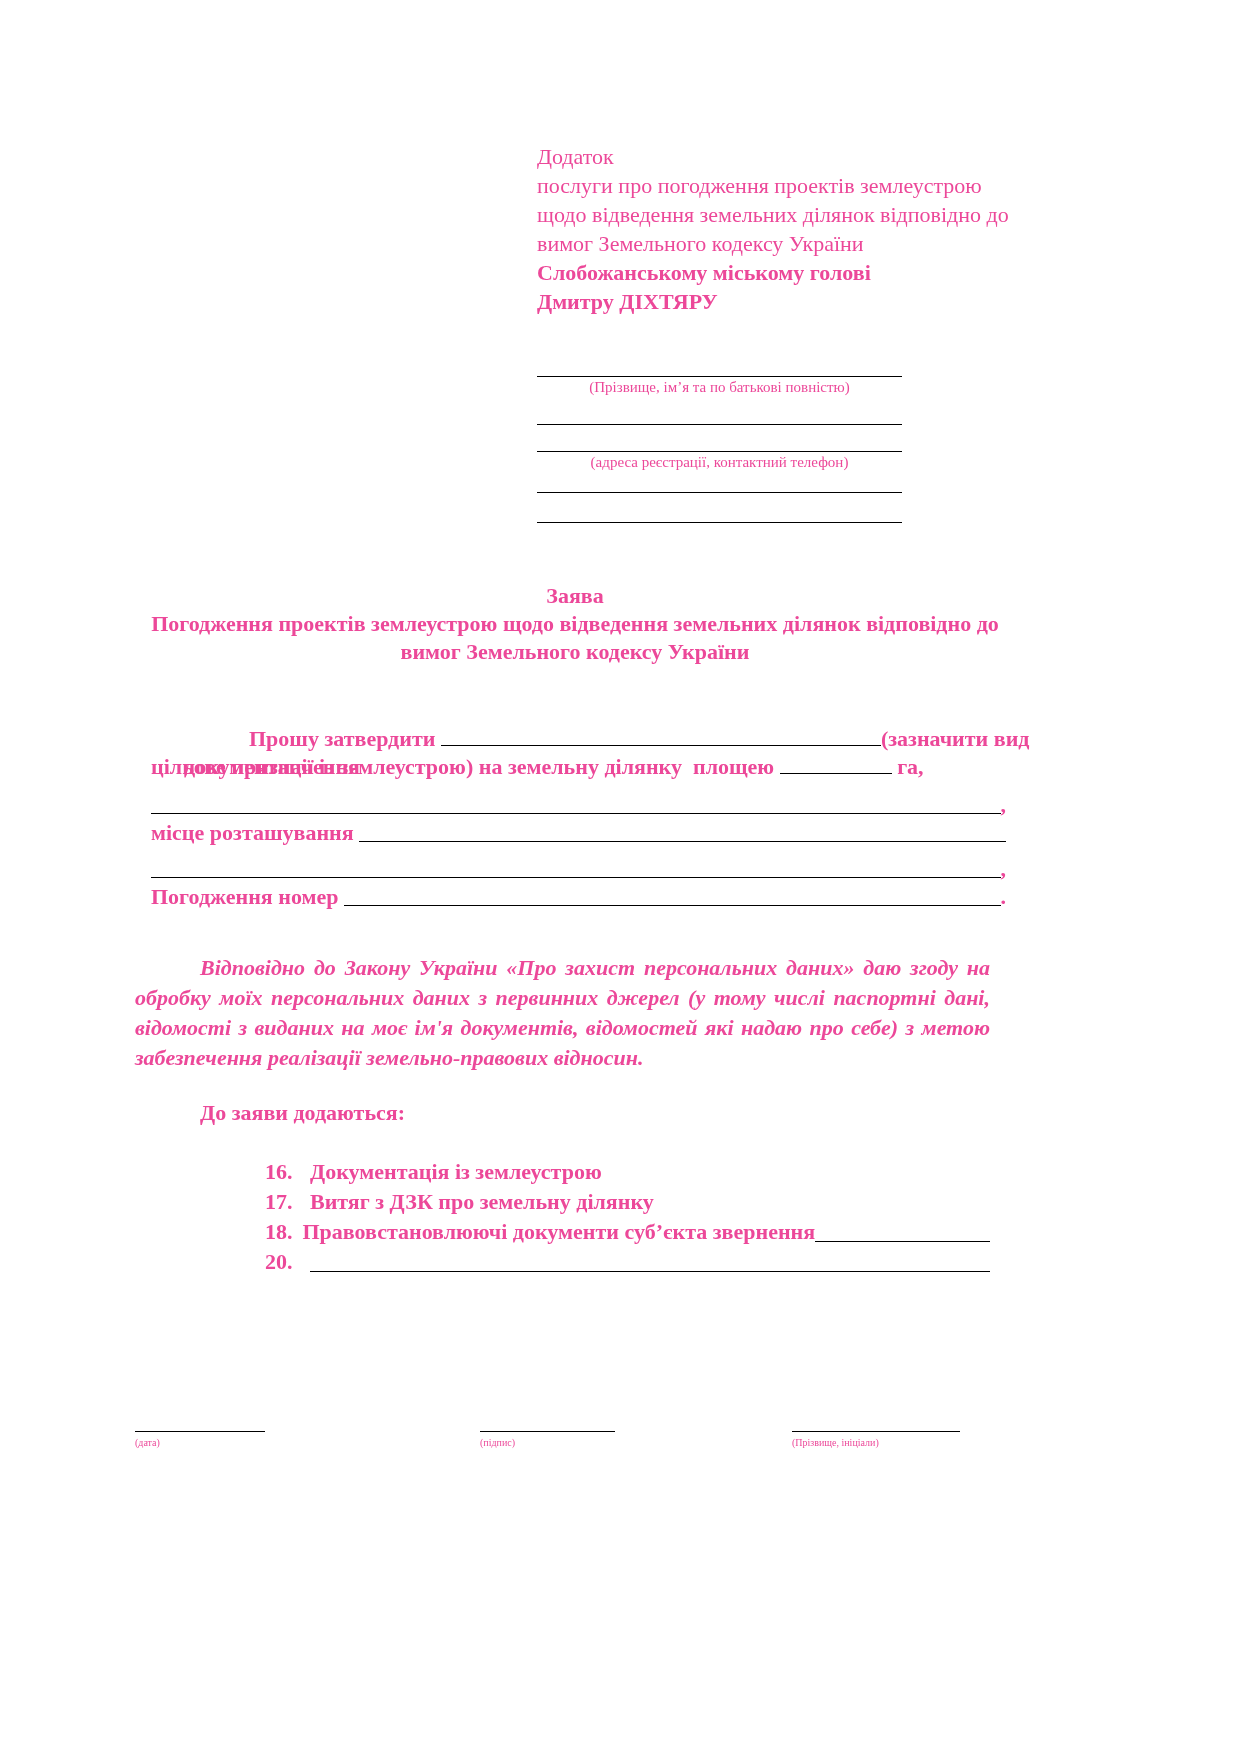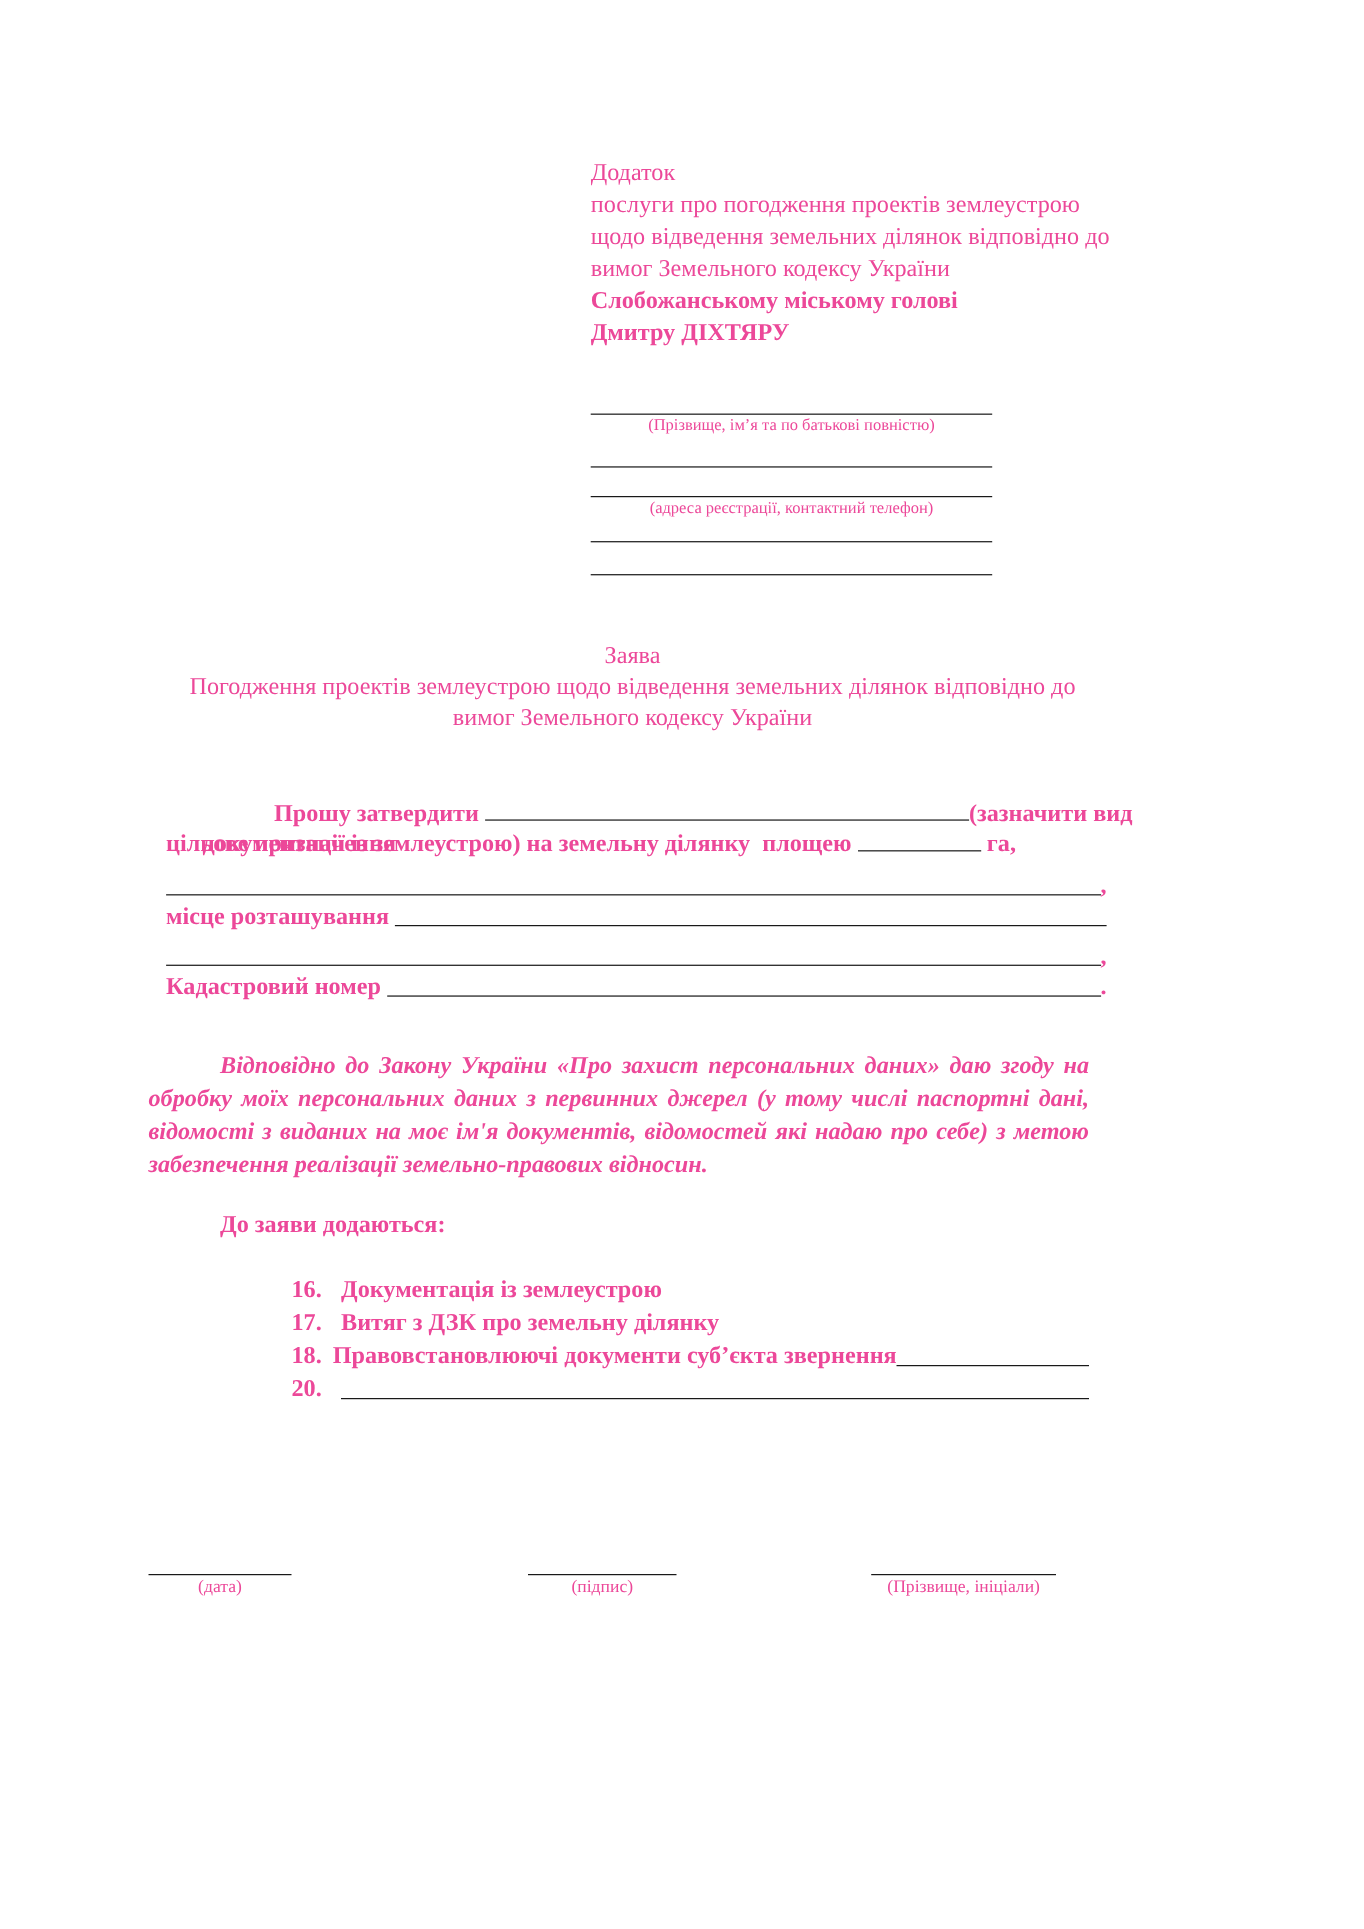--- a/index.html
+++ b/index.html
@@ -17,21 +17,21 @@
   .header-block .addr { font-weight:bold; }
   
   .fillblock { position:absolute; left:537px; top:360px; width:365px; }
   .fl  { border-bottom:1px solid #000; }
   .u1 { height:17px; } .u2 { height:27px; } .u3 { height:27px; }
   .u4 { height:20px; } .u5 { height:30px; }
   .cap { font-size:15px; line-height:20px; height:21px; text-align:center; white-space:nowrap; }
   
   .title-block {
     position:absolute; left:130px; top:582px; width:890px;
-    text-align:center; font-size:22px; font-weight:normal; line-height:28px;
+    text-align:center; font-size:22px; font-weight:bold; line-height:28px;
   }
   .title-block div { white-space:nowrap; }
   
   .body-block {
     position:absolute; left:135px; top:697px; width:855px;
     font-size:22px; font-weight:bold; line-height:28px;margin-left:16px;
   }
   .row { white-space:pre; height:28px; }
   .indent { padding-left:65px; }
   .ifill { display:inline-block; border-bottom:1px solid #000; height:16px; }
@@ -51,21 +51,21 @@
     position:absolute; left:233px; top:1157px; width:757px;
     font-size:22px; font-weight:bold; line-height:30px;
   }
   .li { display:flex; height:30px; }
   .num { width:45px; white-space:pre;margin-left:32px; }
   .li-text { white-space:pre; }
   .li-fill { border-bottom:1px solid #000; align-self:flex-end; margin-bottom:5px; }
   .li-fill.fixed { width:210px; } .li-fill.grow { flex:1; }
   
   .footer { position:absolute; left:135px; top:1415px; width:855px; height:60px; }
-  .fcol { position:absolute; top:0; text-align:center; font-size:16px; line-height:18px; }
+  .fcol { position:absolute; top:0; font-size:10px; line-height:18px; }
   .fcol .fline { border-bottom:1px solid #000; height:17px; margin-bottom:2px; }
   .fc1 { left:0; width:130px; } .fc2 { left:345px; width:135px; } .fc3 { left:657px; width:168px; }
 </style>
 </head>
 <body>
 
 <div class="page">
 
   <div class="header-block">
     <div>Додаток</div>
@@ -106,21 +106,21 @@
     </div>
     <div class="frow">
       <span class="t">місце розташування </span>
         <span class="ffill"></span>
     </div>
     <div class="frow mt8">
       <span class="ffill"></span>
         <span class="t">,</span>
     </div>
     <div class="frow">
-      <span class="t">Кадастровий номер </span>
+      <span class="t">Погодження номер </span>
         <span class="ffill"></span>
         <span class="t">.</span>
     </div>
   </div>
 
   <div class="consent">Відповідно до Закону України «Про захист персональних даних» даю згоду на обробку моїх персональних даних з первинних джерел (у тому числі паспортні дані, відомості з виданих на моє ім'я документів, відомостей які надаю про себе) з метою забезпечення реалізації земельно-правових відносин.</div>
 
   <div class="attach-label">До заяви додаються:</div>
 
   <div class="list">

